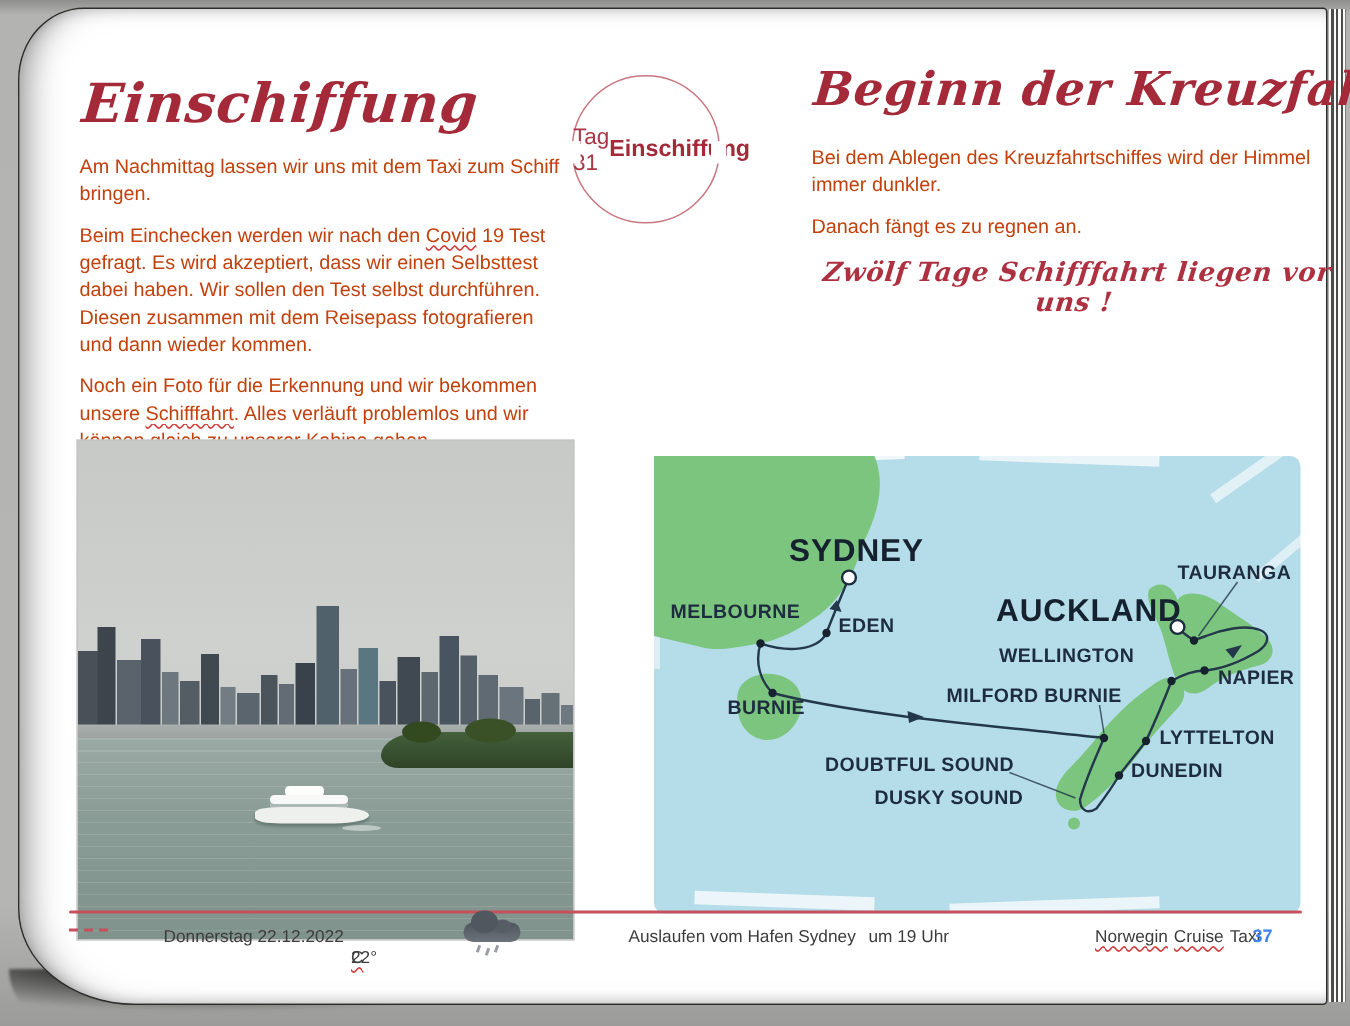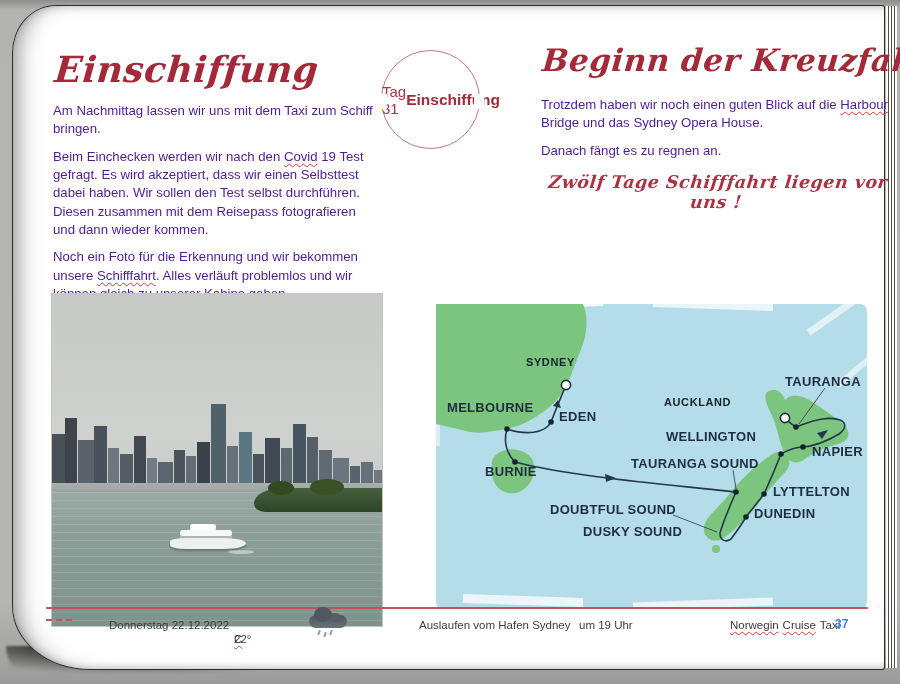--- a/index.html
+++ b/index.html
@@ -26,21 +26,21 @@
   
   .script{
     font-family:"DejaVu Serif",serif;font-style:italic;font-weight:700;
     color:#a42a3a;letter-spacing:.5px;transform:skewX(-5deg);transform-origin:left bottom;
     margin:0;white-space:nowrap;
   }
   .col-left{position:absolute;left:40px;top:42px;width:320px;}
   .col-left h1{font-size:36px;margin-bottom:12px;}
   .col-right{position:absolute;left:528px;top:36px;width:352px;}
   .col-right h1{font-size:31px;margin-bottom:18px;}
-  .body-p{margin:0 0 9px;font-size:13.2px;line-height:1.39;color:#4c1d95;}
+  .body-p{margin:0 0 9px;font-size:13.2px;line-height:1.39;color:#c2410c;}
   .misspell{
     text-decoration:underline;text-decoration-style:wavy;
     text-decoration-color:#d23a3a;text-decoration-thickness:1px;text-underline-offset:2px;
   }
   .tagline{
     margin-top:12px;text-align:center;font-family:"DejaVu Serif",serif;font-style:italic;
     font-weight:700;font-size:17.5px;color:#ad3140;letter-spacing:.5px;transform:skewX(-6deg);
   }
   
   .badge{
@@ -76,21 +76,21 @@
     box-shadow:inset 0 -3px 0 #aeb8b6;}
   .boat-hull{position:absolute;left:0;top:14px;width:76px;height:11px;background:#eef0ee;
     border-radius:40% 55% 55% 40%/60% 90% 90% 60%;box-shadow:0 2px 2px rgba(60,80,75,.45);}
   .boat::after{content:"";position:absolute;left:58px;top:26px;width:26px;height:4px;background:rgba(255,255,255,.45);border-radius:50%;}
   
   .map{position:absolute;left:420px;top:290px;width:440px;height:326px;}
   .map svg{position:absolute;left:0;top:0;}
   .port{
     position:absolute;font-weight:700;font-size:13px;letter-spacing:.3px;color:#1d2d3f;white-space:nowrap;
   }
-  .port.major{font-size:11px;font-weight:800;color:#15212e;letter-spacing:.6px;}
+  .port.major{font-size:21px;font-weight:800;color:#15212e;letter-spacing:.6px;}
   
   .footer{position:absolute;left:0;right:0;bottom:0;height:52px;font-size:11.5px;color:#3c3c3c;}
   .rule{position:absolute;left:33px;right:16px;top:2px;height:2.4px;background:#c4515c;border-radius:2px;}
   .tick{position:absolute;left:33px;top:15px;width:26px;border-top:2px dashed #c4515c;}
   .footer span{position:absolute;top:14px;}
   .f-date{left:96px;} .f-temp{left:221px;} .f-event{left:406px;} .f-time{left:566px;}
   .f-line{left:717px;} .f-line b{font-weight:400;margin-right:4px;margin-top:16px;}
   .f-page{left:822px;font-weight:700;font-size:12px;color:#3b82f6;top:12px !important;}
   .cloud{position:absolute;left:294px;top:6px;width:42px;height:24px;}
   .cloud::before{content:"";position:absolute;left:2px;top:4px;width:38px;height:13px;
@@ -116,21 +116,21 @@
   </section>
 
   <div class="badge">
     <span class="badge-day">Tag 31</span>
     <span class="badge-dash"></span>
     <span class="badge-label">Einschiffung</span>
   </div>
 
   <section class="col-right">
     <h1 class="script">Beginn der Kreuzfahrt</h1>
-    <p class="body-p"><span>Trotzdem haben wir noch einen guten Blick auf die </span><span class="misspell">Harbour</span><span> Bridge und das Sydney Opera House.</span></p>
+    <p class="body-p">Bei dem Ablegen des Kreuzfahrtschiffes wird der Himmel immer dunkler.</p>
     <p class="body-p">Danach fängt es zu regnen an.</p>
     <div class="tagline">Zwölf Tage Schifffahrt liegen vor uns !</div>
   </section>
 
   <figure class="photo">
     <div class="sky"></div>
     <div class="skyline" id="skyline">
         <div style="left: 0px; width: 15px; height: 58px; background: rgb(74, 80, 88);"></div>
         <div style="left: 13px; width: 12px; height: 74px; background: rgb(61, 68, 76);"></div>
         <div style="left: 26px; width: 17px; height: 52px; background: rgb(90, 99, 107);"></div>
@@ -210,21 +210,21 @@
       <circle cx="370" cy="151" r="2.8" fill="#16222e"></circle>
       <circle cx="363" cy="131" r="2.8" fill="#16222e"></circle>
 
       <circle cx="133" cy="89" r="4.6" fill="#ffffff" stroke="#1d2d3f" stroke-width="1.6"></circle>
       <circle cx="352" cy="122" r="4.6" fill="#ffffff" stroke="#1d2d3f" stroke-width="1.6"></circle>
     </svg>
     <span class="port major" style="left:93px;top:60px">SYDNEY</span>
     <span class="port" style="left:14px;top:104px">MELBOURNE</span>
     <span class="port" style="left:126px;top:113px">EDEN</span>
     <span class="port" style="left:52px;top:168px">BURNIE</span>
-    <span class="port" style="left:198px;top:160px">TAURANGA SOUND</span>
+    <span class="port" style="left:198px;top:160px">MILFORD BURNIE</span>
     <span class="port" style="left:117px;top:206px">DOUBTFUL SOUND</span>
     <span class="port" style="left:150px;top:228px">DUSKY SOUND</span>
     <span class="port" style="left:321px;top:210px">DUNEDIN</span>
     <span class="port" style="left:340px;top:188px">LYTTELTON</span>
     <span class="port" style="left:233px;top:133px">WELLINGTON</span>
     <span class="port" style="left:379px;top:148px">NAPIER</span>
     <span class="port" style="left:352px;top:78px">TAURANGA</span>
     <span class="port major" style="left:231px;top:100px">AUCKLAND</span>
   </div>
 

